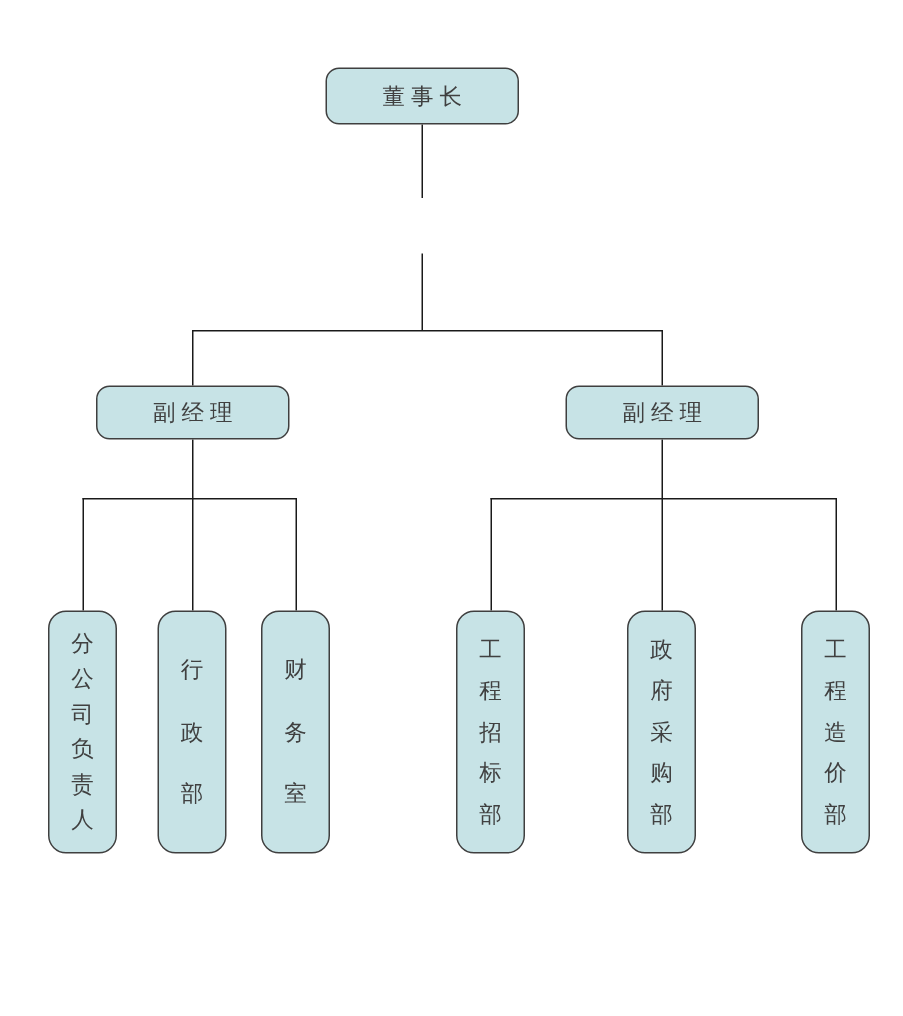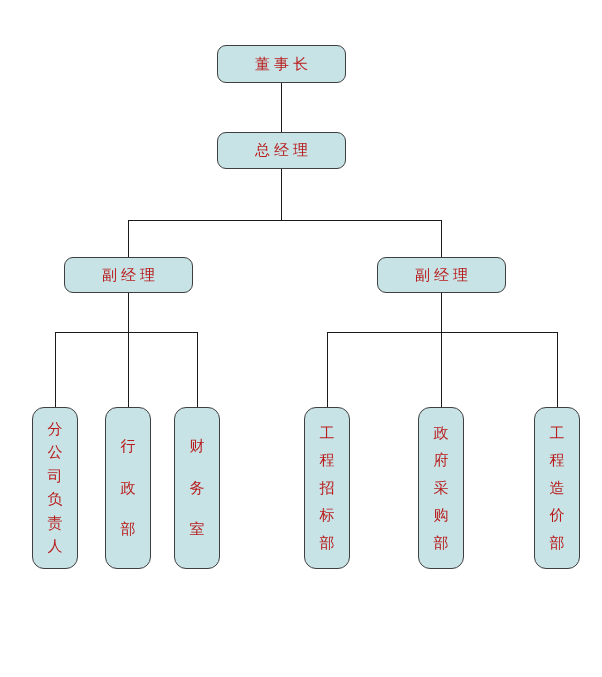--- a/index.html
+++ b/index.html
@@ -2,21 +2,21 @@
 <html><head>
 <meta charset="utf-8">
 <style>
   html, body { margin: 0; padding: 0; background: #ffffff; }
   .canvas {
     position: relative;
     width: 602px;
     height: 677px;
     background: #ffffff;
     font-family: "DejaVu Sans", sans-serif;
-    color: #b91c1c;
+    color: #404040;
     overflow: hidden;
   }
   
   .line { position: absolute; background: #1a1a1a; }
   .line.v { width: 1px; }
   .line.h { height: 1px; }
   
   .node {
     position: absolute;
     background: #c7e3e6;
@@ -70,23 +70,20 @@
   <div class="line v" style="left:441px; top:293px; height:39px;"></div>
   <div class="line h" style="left:327px; top:332px; width:231px;"></div>
   <div class="line v" style="left:327px; top:332px; height:75px;"></div>
   <div class="line v" style="left:441px; top:332px; height:75px;"></div>
   <div class="line v" style="left:557px; top:332px; height:75px;"></div>
 
   <div class="node h-node" style="left:217px; top:45px; height:38px;">
     <span class="lbl">董事长</span>
   </div>
 
-  <div class="node h-node" style="left:217px; top:132px;">
-    <span class="lbl">总经理</span>
-  </div>
 
   <div class="node h-node" style="left:64px; top:257px; height:36px;">
     <span class="lbl">副经理</span>
   </div>
   <div class="node h-node" style="left:377px; top:257px; height:36px;">
     <span class="lbl">副经理</span>
   </div>
 
   <div class="node v-node" style="left:32px; top:407px;">
     <div class="vtext">

